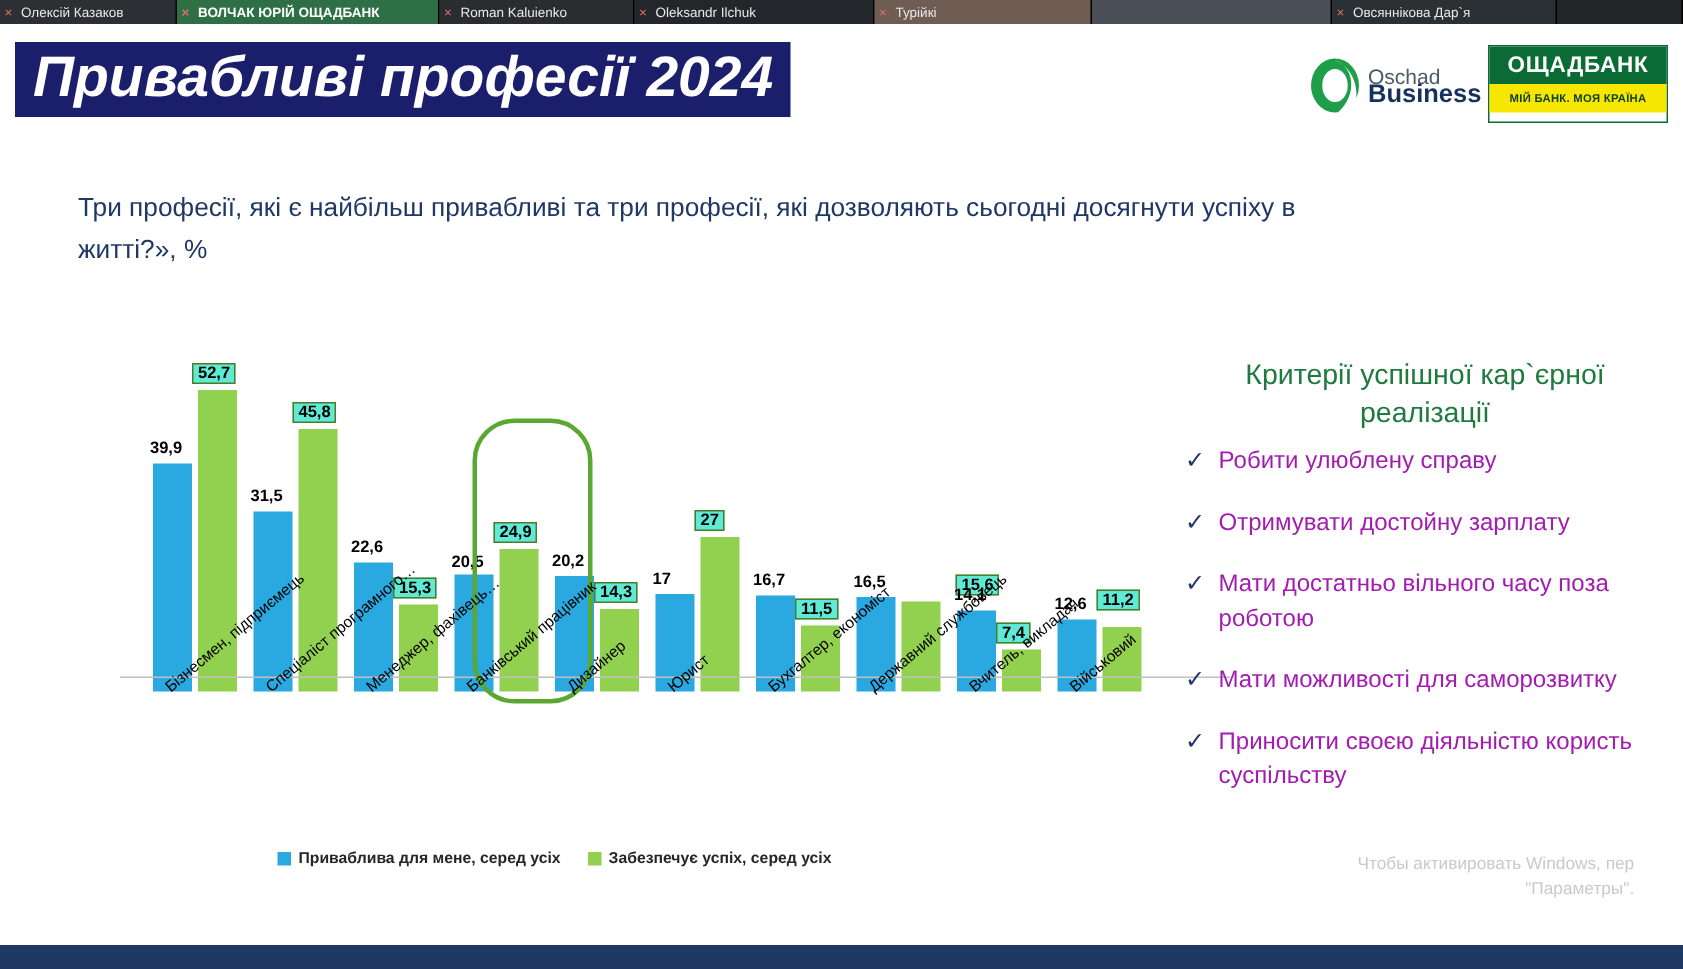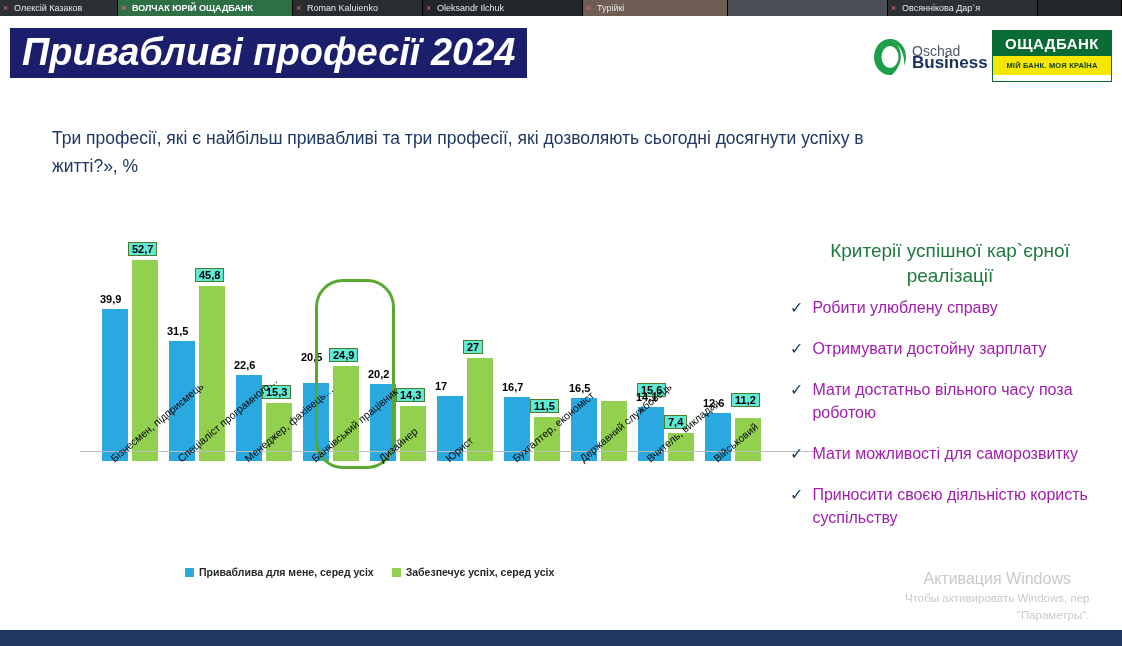--- a/index.html
+++ b/index.html
@@ -253,21 +253,21 @@
           <div class="vlabel green-l" style="bottom: 179px;">45,8</div>
         </div>
         <div class="group" style="left: 156px; top: 10px;">
           <div class="bar blue" style="height: 86px;"></div>
           <div class="vlabel blue-l" style="bottom: 90px;">22,6</div>
           <div class="bar green" style="height: 58px;"></div>
           <div class="vlabel green-l" style="bottom: 62px;">15,3</div>
         </div>
         <div class="group" style="left: 223px; top: 10px;">
           <div class="bar blue" style="height: 78px;"></div>
-          <div class="vlabel blue-l" style="bottom: 98px; text-align: center;">20,5</div>
+          <div class="vlabel blue-l" style="bottom: 80px; text-align: center;">20,5</div>
           <div class="bar green" style="height: 95px;"></div>
           <div class="vlabel green-l" style="bottom: 99px;">24,9</div>
         </div>
         <div class="group" style="left: 290px; top: 10px;">
           <div class="bar blue" style="height: 77px;"></div>
           <div class="vlabel blue-l" style="bottom: 81px;">20,2</div>
           <div class="bar green" style="height: 55px;"></div>
           <div class="vlabel green-l" style="bottom: 59px;">14,3</div>
         </div>
         <div class="group" style="left: 357px; top: 10px;">
@@ -345,20 +345,19 @@
           <span class="crit-text">Мати можливості для саморозвитку</span>
         </div>
         <div class="crit">
           <span class="check">✓</span>
           <span class="crit-text">Приносити своєю діяльністю користь суспільству</span>
         </div>
       </div>
   </div>
 
   <div id="wm">
-    <div>Активация Windows</div>
     <div class="l2">Чтобы активировать Windows, пер</div>
     <div class="l2">"Параметры".</div>
   </div>
 
 </div>
 
 <div id="bottombar"></div>
 
 </body></html>

